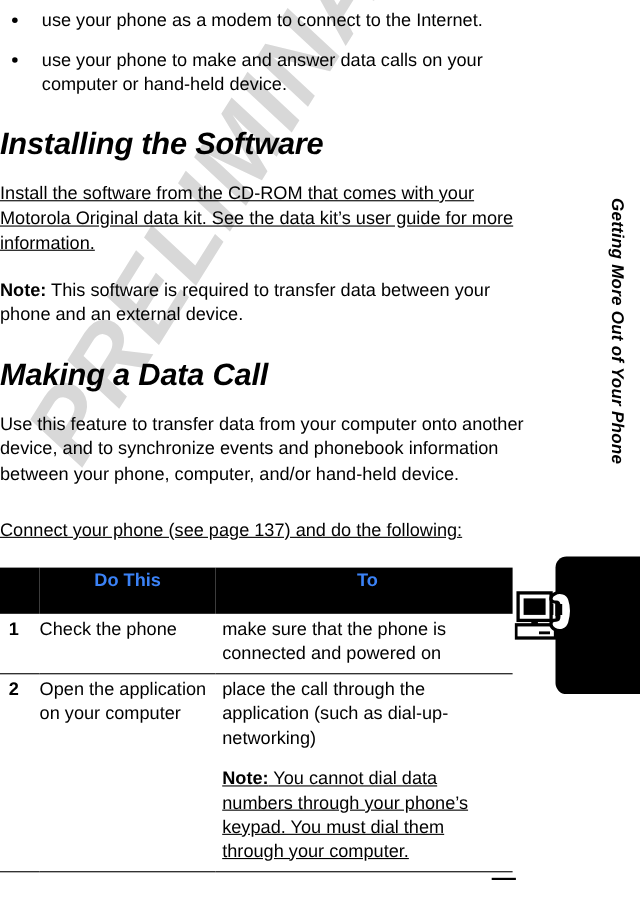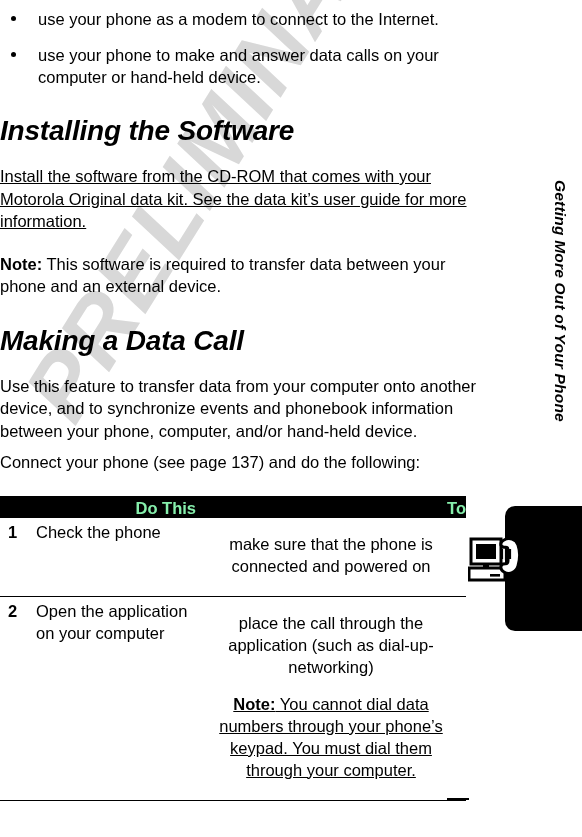--- a/index.html
+++ b/index.html
@@ -97,25 +97,25 @@
   }
 
   
   table.step-table {
     border-collapse: collapse;
     width: 452px;
     table-layout: fixed;
   }
   table.step-table thead th {
     background: #000000;
-    color: #86efac;
-    text-align: right;
+    color: #3b82f6;
+    text-align: center;
     font-size: 16.5px;
     font-weight: bold;
-    padding: 3px 0 0 0;
+    padding: 3px 0 20px 0;
     line-height: 19px;
   }
   table.step-table thead th.th-num {
     width: 28px;
     padding-left: 8px;
   }
   table.step-table thead th.th-do {
     width: 160px;
   }
   table.step-table thead th.th-to {
@@ -136,23 +136,22 @@
   }
   table.step-table tbody td.td-do {
     width: 160px;
     margin-top: 46px;
   }
   table.step-table tbody td.td-to {
     width: 264px;
     padding-left: 6px;
   }
   table.step-table tbody td p {
-    margin: 12px;
-    padding: 0;
-    text-align: center;
+    margin: 0;
+    padding: 0;
   }
   table.step-table tbody td p + p {
     margin-top: 15px;
     text-decoration: underline;
   }
   table.step-table tbody td .note-label {
     font-weight: bold;
   }
 
   
@@ -242,21 +241,21 @@
     <p class="body-para" style="margin-top:18px;text-decoration:underline;">Install the software from the CD-ROM that comes with your Motorola Original data kit. See the data kit’s user guide for more information.</p>
 
     <p class="body-para" style="margin-top:20px;">
       <span class="note-label">Note:</span><span> This software is required to transfer data between your phone and an external device.</span>
     </p>
 
     <h2 class="section-heading" style="margin-top:27px;">Making a Data Call</h2>
 
     <p class="body-para" style="margin-top:18px;">Use this feature to transfer data from your computer onto another device, and to synchronize events and phonebook information between your phone, computer, and/or hand-held device.</p>
 
-    <p class="body-para" style="margin-top:9px;">Connect your phone (see page 137) and do the following:</p>
+    <p class="body-para" style="margin-top:29px;text-decoration:underline;">Connect your phone (see page 137) and do the following:</p>
 
     <table class="step-table" style="margin-top:22px;">
       <thead>
         <tr>
           <th class="th-num"></th>
           <th class="th-do">Do This</th>
           <th class="th-to">To</th>
         </tr>
       </thead>
       <tbody>

